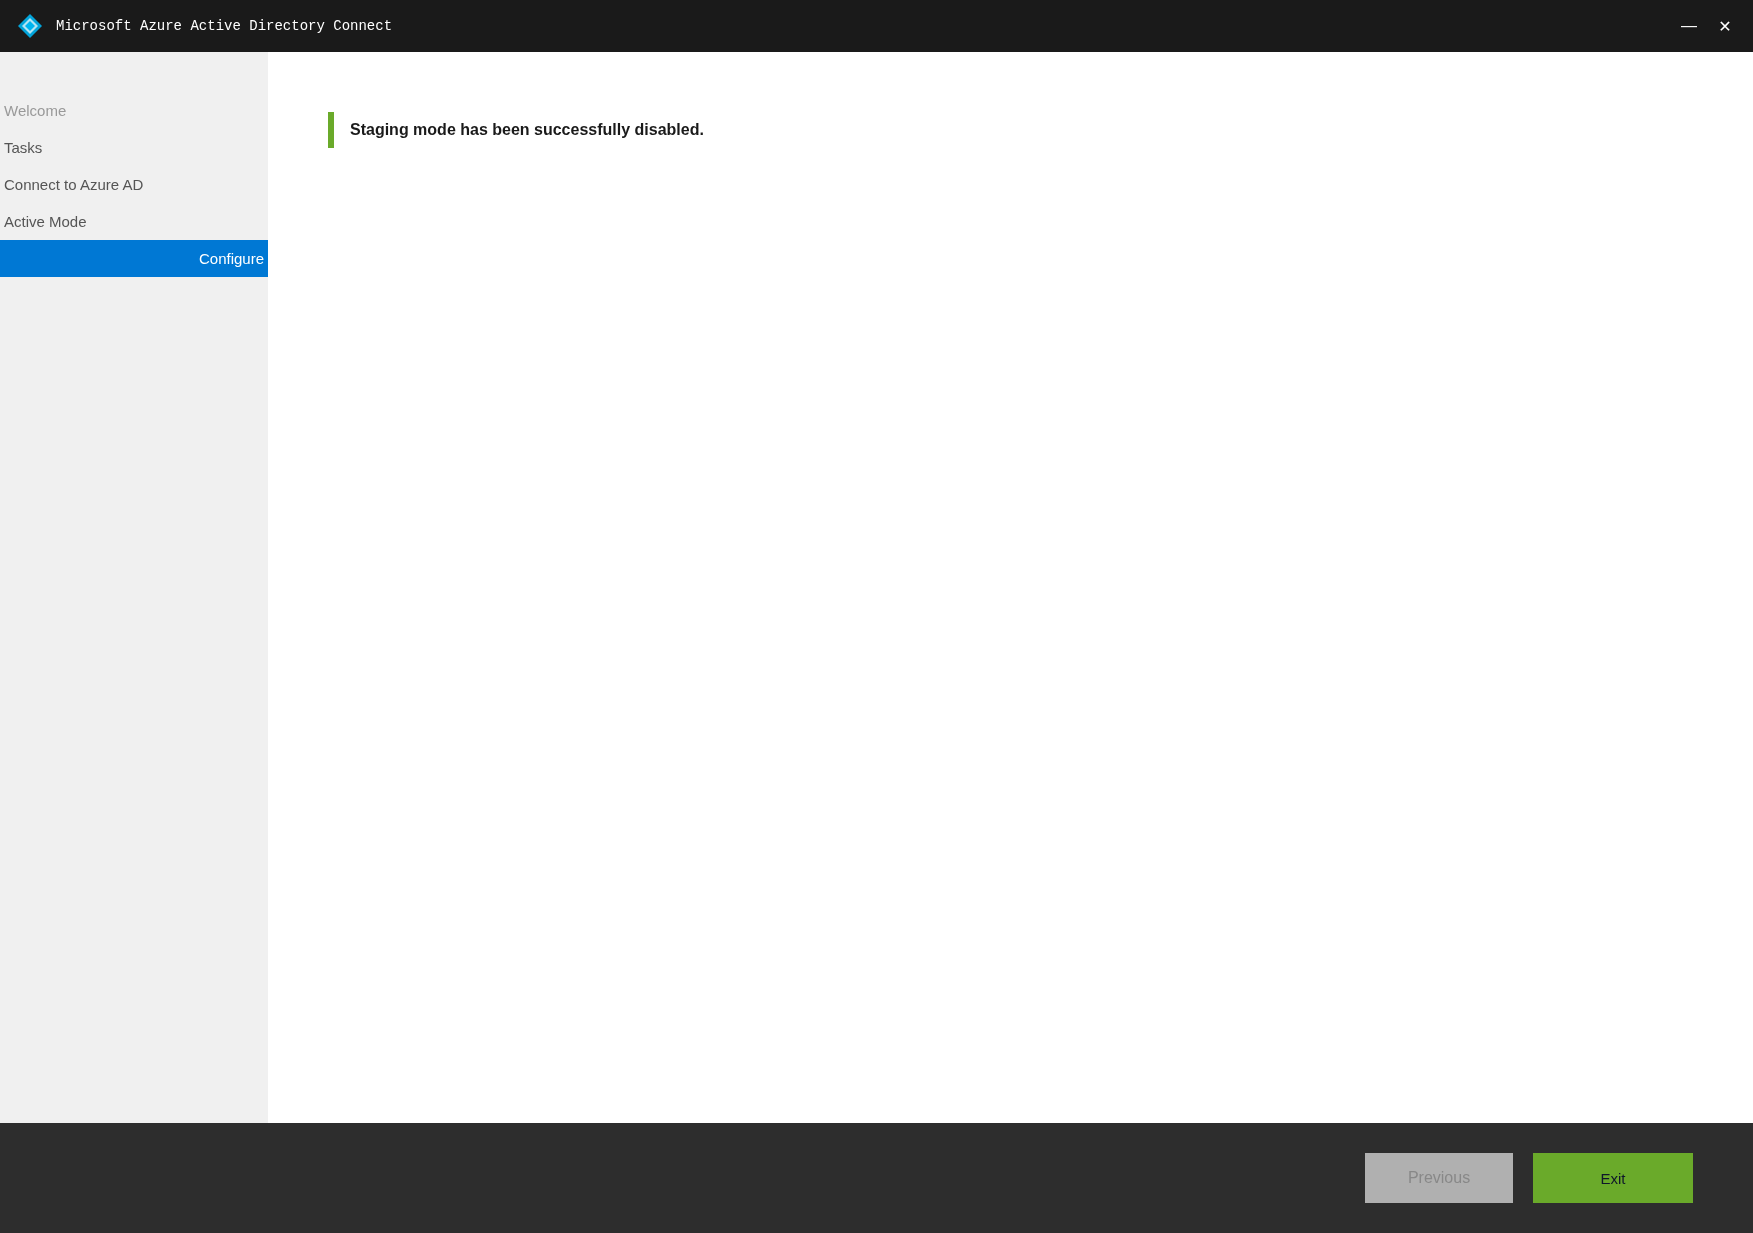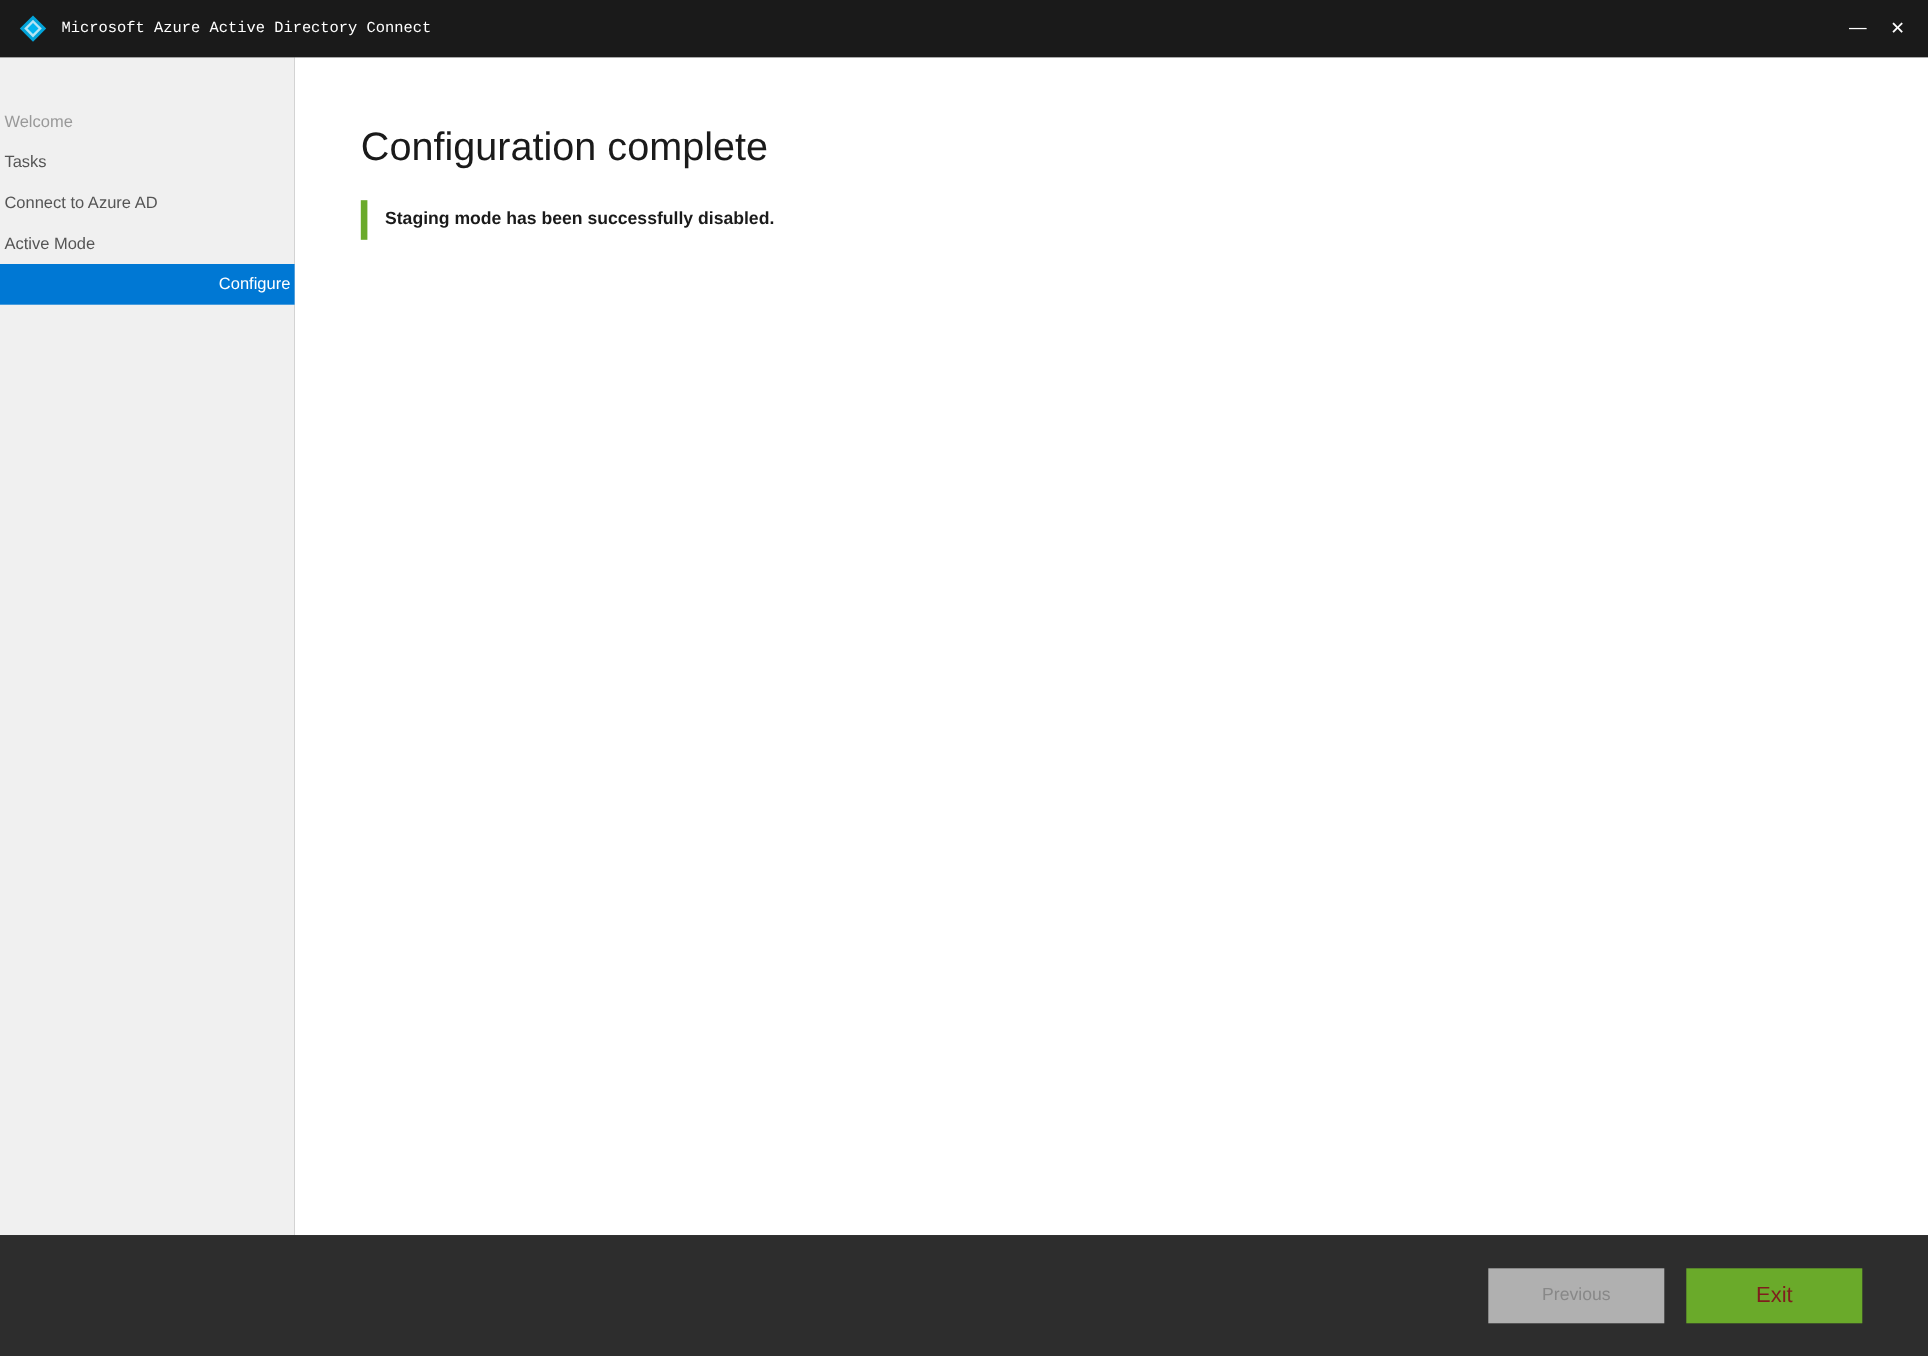--- a/index.html
+++ b/index.html
@@ -142,36 +142,36 @@
       background: #2d2d2d;
       display: flex;
       align-items: center;
       justify-content: flex-end;
       padding: 0 60px;
       gap: 20px;
       flex-shrink: 0;
     }
 
     .btn-previous {
-      width: 160px;
+      width: 148px;
       height: 50px;
       background: #b0b0b0;
       border: none;
       font-size: 16px;
       color: #888888;
       cursor: not-allowed;
     }
 
     .btn-exit {
       width: 160px;
       height: 50px;
       background: #6aaa2a;
       border: none;
-      font-size: 20px;
-      color: #7f1d1d;
+      font-size: 15px;
+      color: #0f172a;
       cursor: pointer;
       font-weight: 400;
     }
   </style>
 </head>
 <body>
 
 <div class="window">
 
   <div class="title-bar">
@@ -203,21 +203,20 @@
       </div>
       <div class="sidebar-item">
         <span>Active Mode</span>
       </div>
       <div class="sidebar-item active">
         <span>Configure</span>
       </div>
     </div>
 
     <div class="main-content">
-      <h1 class="page-title">Configuration complete</h1>
       <div class="status-message">
         <div class="status-bar"></div>
         <span class="status-text">Staging mode has been successfully disabled.</span>
       </div>
     </div>
 
   </div>
 
   <div class="footer">
     <button class="btn-previous" disabled="">Previous</button>

